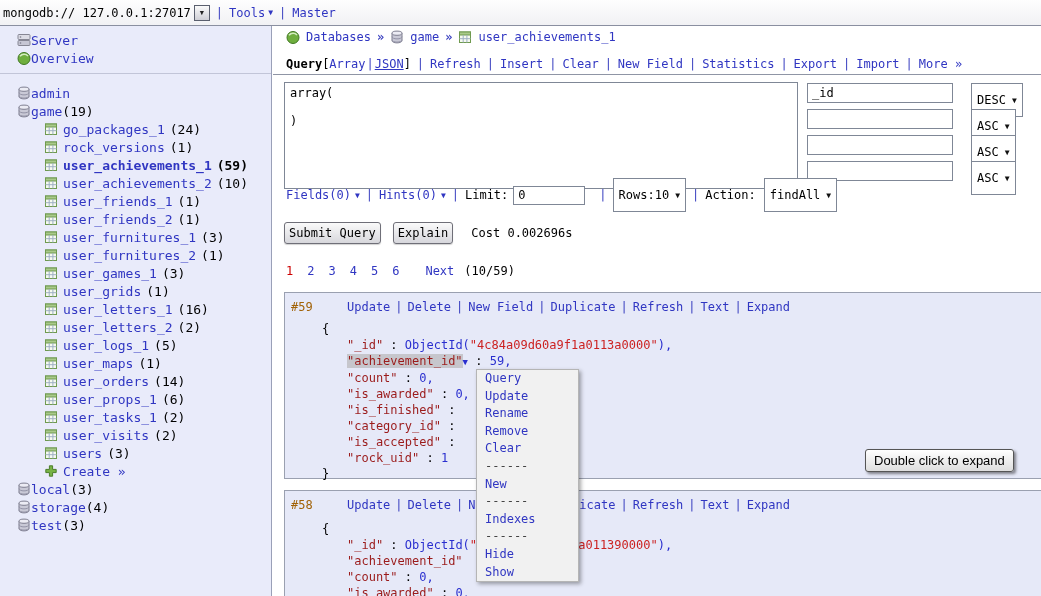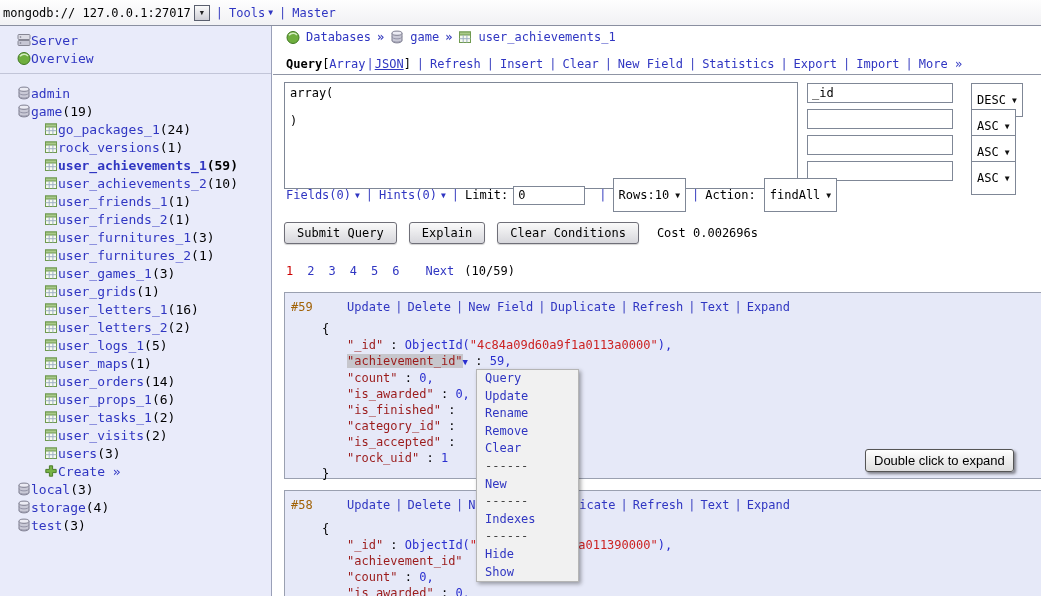--- a/index.html
+++ b/index.html
@@ -17,21 +17,21 @@
   .conn { color:#000; }
   .dd-btn { display:inline-flex; align-items:center; justify-content:center;
     width:16px; height:16px; margin-left:3px; border:1px solid #5a5f6e;
     background:linear-gradient(#fafafa,#cfcfd6); font-size:7px; color:#222; cursor:pointer; }
   .tb-caret { font-size:8px; color:#3036c2; margin-left:3px; }
 
   
   #sidebar { position:absolute; left:0; top:26px; width:272px; height:570px;
     background:#e9ebfa; border-right:1px solid #9aa0b8; font-size:13px; padding-top:5px; }
   .side-row { height:18px; display:flex; align-items:center; padding-left:17px; white-space:nowrap; }
-  .side-row.coll { padding-left:44px; }
+  .side-row.coll { padding-left:44px; gap:5px; }
   .side-row.active a, .side-row.active .cnt { font-weight:bold; }
   .side-div { border-top:1px solid #c2c5d8; margin:6px 0 10px 0; }
   .ic { width:14px; height:14px; flex:0 0 14px; }
 
   
   #main { position:absolute; left:273px; top:26px; width:768px; height:570px; overflow:hidden; font-size:12px; }
 
   #breadcrumb { position:absolute; left:13px; top:4px; display:flex; align-items:center; gap:6px; }
   .crumb-sep { color:#3a40c0; font-weight:bold; }
 
@@ -49,21 +49,21 @@
   .sel { display:inline-flex; align-items:center; justify-content:space-between; gap:6px;
     border:1px solid #7f8796; background:#fff; height:32px; padding:16px 5px; font-size:12px; cursor:pointer; }
   .sel .sc { font-size:8px; color:#111; }
 
   #options-row { position:absolute; left:13px; top:158px; height:22px; display:flex; align-items:center; }
   .blue-caret { font-size:8px; color:#3036c2; margin-left:4px; }
   #limit-input { width:72px; height:19px; border:1px solid #7f8796; font-family:"DejaVu Sans Mono",monospace; font-size:12px; padding:0 4px; margin-left:5px; }
 
   #buttons-row { position:absolute; left:11px; top:196px; display:flex; align-items:center; gap:12px; }
   .btn { border:1px solid #6f6f78; border-radius:3px; background:linear-gradient(#fafafa,#d7d7dc);
-    font-family:"DejaVu Sans Mono",monospace; font-size:12px; padding:3px 12px; cursor:pointer; box-shadow:0 1px 1px rgba(0,0,0,.18); }
+    font-family:"DejaVu Sans Mono",monospace; font-size:12px; padding:3px 4px; cursor:pointer; box-shadow:0 1px 1px rgba(0,0,0,.18); }
   .cost { color:#000; margin-left:6px; }
 
   #pagination { position:absolute; left:13px; top:238px; display:flex; align-items:center; }
   .page { margin-right:14px; }
   .page.cur { color:#cc0000; }
   .next { margin-left:12px; margin-right:10px; }
   .pg-summary { color:#000; }
 
   .record { position:absolute; left:11px; width:766px; background:#e6e9f8; border:1px solid #9aa0b0; }
   #record-59 { top:266px; height:187px; }
@@ -424,21 +424,20 @@
       <span>Action:</span>
       <span class="sel" style="margin-left:8px;min-width:72px">
           <span>findAll</span>
           <span class="sc">▼</span>
         </span>
     </div>
 
     <div id="buttons-row">
       <button class="btn">Submit Query</button>
       <button class="btn">Explain</button>
-      <button class="btn">Clear Conditions</button>
       <span class="cost">Cost 0.002696s</span>
     </div>
 
     <div id="pagination">
       <span class="page cur">1</span>
       <a class="page">2</a>
       <a class="page">3</a>
       <a class="page">4</a>
       <a class="page">5</a>
       <a class="page">6</a>

